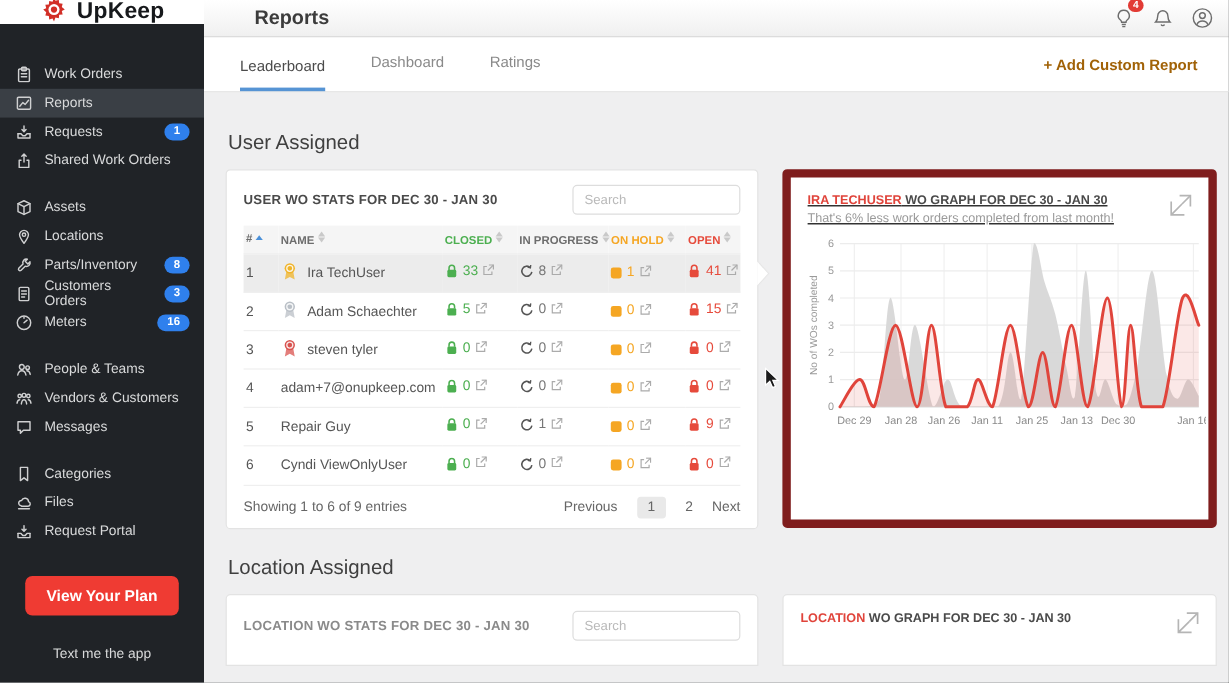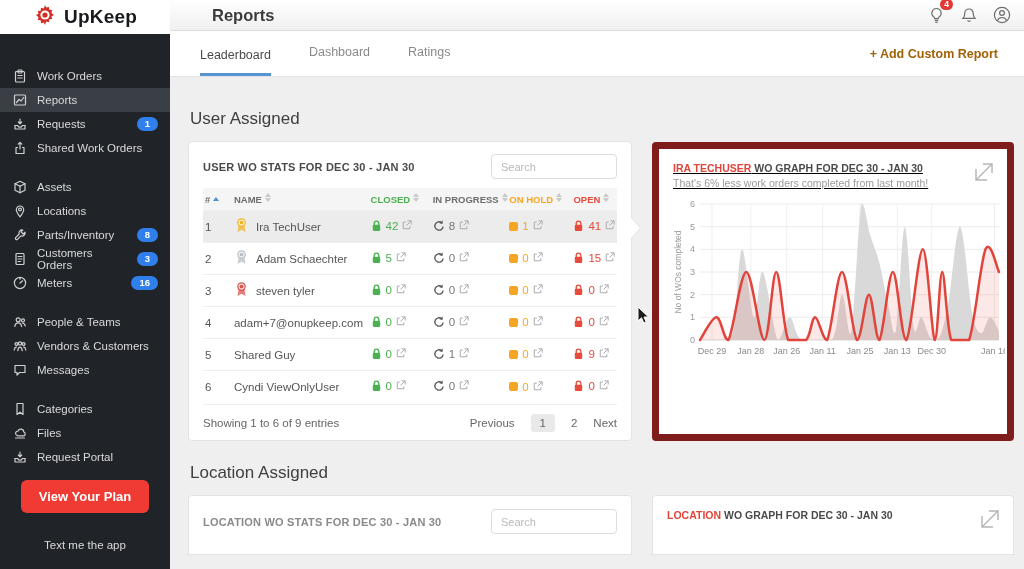--- a/index.html
+++ b/index.html
@@ -2,21 +2,21 @@
 <html><head>
 <meta charset="utf-8">
 <style>
   * { margin:0; padding:0; box-sizing:border-box; }
   html,body { background:#2a2d30; }
   .app { position:relative; width:1024px; height:569px; overflow:hidden;
          font-family:"Liberation Sans", sans-serif; background:#efeff0; }
 
   
   .sidebar { position:absolute; left:0; top:0; width:170px; height:569px; background:#202327; z-index:5; }
-  .logo { height:34px; background:#ffffff; display:flex; align-items:center; justify-content:center; gap:7px; }
+  .logo { height:20px; background:#ffffff; display:flex; align-items:center; justify-content:center; gap:7px; }
   .logo-text { font-size:19px; font-weight:bold; color:#17191c; letter-spacing:.2px; }
   .nav { padding-top:30px; }
   .nav-group { margin-bottom:15px; }
   .nav-item { display:flex; align-items:center; height:24px; padding:0 12px; gap:10px;
               color:#d9dadb; font-size:11.5px; cursor:pointer; }
   .nav-item.active { background:#3a3f45; }
   .nav-icon { width:15px; height:15px; flex:0 0 15px; display:flex; align-items:center; justify-content:center; }
   .nav-badge { margin-left:auto; background:#2f80ed; color:#fff; border-radius:9px;
                font-size:9.5px; line-height:14px; padding:0 8px; font-weight:bold; }
   .plan-wrap { position:absolute; left:0; right:0; bottom:18px; text-align:center; }
@@ -49,28 +49,28 @@
                display:flex; align-items:center; padding:0 28px; }
   .filter-group { display:flex; flex-direction:column; justify-content:center; cursor:pointer; }
   .filter-label { font-size:9.5px; color:#9b9b9b; line-height:12px; }
   .filter-value { font-size:12px; color:#4a4a4a; font-weight:bold; line-height:14px; }
   .filter-arrow { color:#b5b5b5; font-size:13px; margin:0 26px 0 30px; }
   .filter-divider { width:1px; height:24px; background:#e3e3e3; margin:0 30px 0 62px; }
   .chev { color:#9b9b9b; font-weight:normal; font-size:10px; }
 
   .section-heading { font-size:17px; color:#404040; font-weight:normal; margin:17px 0 12px 2px; }
 
-  .cards-row { display:flex; gap:20px; align-items:center; }
+  .cards-row { display:flex; gap:20px; align-items:flex-start; }
 
   
   .table-card { position:relative; width:444px; height:300px; background:#fff;
                 border:1px solid #e3e3e3; border-radius:4px; padding:12px 14px 0; }
   .card-head { display:flex; align-items:center; justify-content:space-between; }
   .card-title { font-size:11px; font-weight:bold; color:#4a4a4a; letter-spacing:.2px; }
-  .search-input { width:126px; height:25px; border:1px solid #ddd; border-radius:4px; padding:0 9px;
+  .search-input { width:140px; height:25px; border:1px solid #ddd; border-radius:4px; padding:0 9px;
                   font-size:11px; color:#555; font-family:"Liberation Sans",sans-serif; outline:none; }
   .search-input::placeholder { color:#b9b9b9; }
 
   table.wo { width:100%; border-collapse:collapse; margin-top:9px; table-layout:fixed; }
   table.wo th { background:#f5f5f5; font-size:9.5px; color:#6d6d6d; text-align:left;
                 padding:5px 2px; font-weight:bold; white-space:nowrap; cursor:pointer; }
   table.wo td { font-size:11.5px; color:#555; padding:0 2px; height:32px; border-top:1px solid #efefef; white-space:nowrap; }
   tr.row { cursor:pointer; }
   tr.row.selected td { background:#ececec; }
   .sort { display:inline-block; vertical-align:1px; margin-left:3px; }
@@ -363,21 +363,21 @@
                         <circle cx="7.5" cy="5.6" r="2.5" fill="none" stroke="#ffffff" stroke-width="1.1" opacity="0.85"></circle>
                       </svg></span>
                     <span>Ira TechUser</span>
                   </span>
                 </td>
     <td><span class="val-cell">
                     <svg width="11" height="12" viewBox="0 0 11 12">
                       <path d="M3.2 5V3.4a2.3 2.3 0 0 1 4.6 0V5" fill="none" stroke="#4caf50" stroke-width="1.3"></path>
                       <rect x="1.8" y="4.8" width="7.4" height="6.2" rx="1.2" fill="#4caf50"></rect>
                     </svg>
-                    <span style="color:#4caf50">42</span>
+                    <span style="color:#4caf50">33</span>
                     <span><svg width="10" height="10" viewBox="0 0 12 12" fill="none" stroke="#ababab" stroke-width="1.2">
                         <path d="M4.5 2.5 H1.5 V10.5 H9.5 V7.5"></path>
                         <path d="M6.5 1 H11 V5.5"></path>
                         <path d="M11 1 L5.5 6.5"></path>
                       </svg></span>
                   </span></td>
     <td><span class="val-cell">
                     <svg width="12" height="12" viewBox="0 0 12 12" fill="none" stroke="#555" stroke-width="1.3">
                       <path d="M10.2 6.6 A4.2 4.2 0 1 1 8.9 2.9"></path>
                       <path d="M9.3 0.8 L9 3.2 L6.7 2.6" stroke-width="1.1"></path>
@@ -577,21 +577,21 @@
                         <path d="M4.5 2.5 H1.5 V10.5 H9.5 V7.5"></path>
                         <path d="M6.5 1 H11 V5.5"></path>
                         <path d="M11 1 L5.5 6.5"></path>
                       </svg></span>
                   </span></td>
   </tr>
   <tr class="row">
     <td>5</td>
     <td>
                   <span class="name-cell">
-                    <span>Shared Guy</span>
+                    <span>Repair Guy</span>
                   </span>
                 </td>
     <td><span class="val-cell">
                     <svg width="11" height="12" viewBox="0 0 11 12">
                       <path d="M3.2 5V3.4a2.3 2.3 0 0 1 4.6 0V5" fill="none" stroke="#4caf50" stroke-width="1.3"></path>
                       <rect x="1.8" y="4.8" width="7.4" height="6.2" rx="1.2" fill="#4caf50"></rect>
                     </svg>
                     <span style="color:#4caf50">0</span>
                     <span><svg width="10" height="10" viewBox="0 0 12 12" fill="none" stroke="#ababab" stroke-width="1.2">
                         <path d="M4.5 2.5 H1.5 V10.5 H9.5 V7.5"></path>

